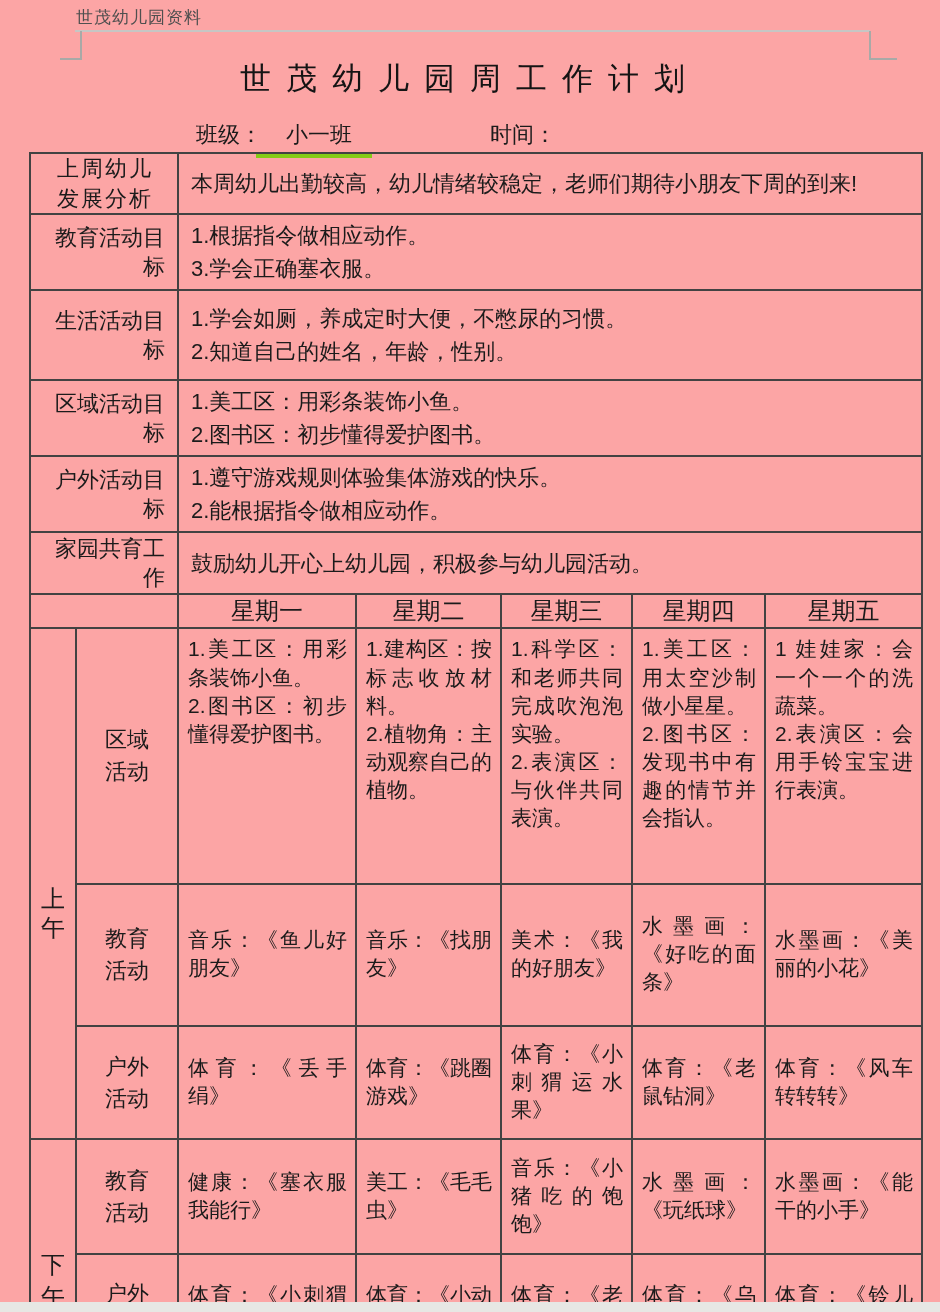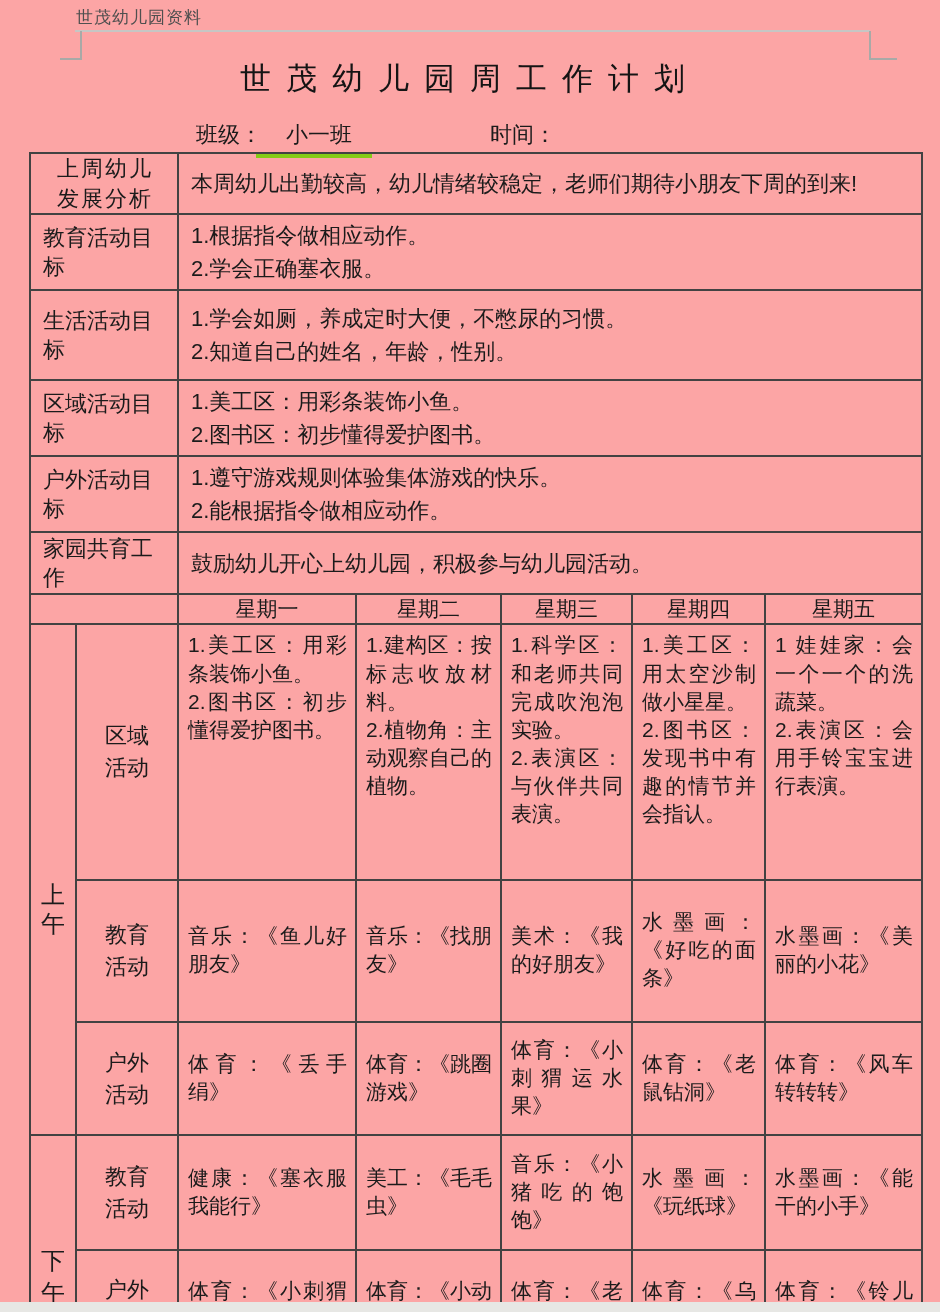--- a/index.html
+++ b/index.html
@@ -90,41 +90,41 @@
     font-size: 21px;
   }
   table.plan td {
     border: 2px solid #424242;
     vertical-align: middle;
     overflow: hidden;
   }
 
   
   td.info-label {
-    text-align: left;
+    text-align: right;
     font-size: 22px;
     padding: 0 12px;
     line-height: 1.35;
   }
   td.info-label.justify-both {
     text-align: justify;
     text-align-last: justify;
     padding: 0 26px;
   }
   td.info-content {
     padding: 4px 12px;
     font-size: 22px;
     line-height: 1.5;
     white-space: pre-line;
   }
 
   
   td.day-head {
     text-align: center;
-    font-size: 21px;
+    font-size: 24px;
     padding: 0;
   }
 
   
   td.period-cell {
     vertical-align: top;
     padding-top: 32px;
     text-align: center;
   }
   .period-text {
@@ -178,21 +178,21 @@
     </colgroup>
     <tbody>
 
       <tr>
         <td colspan="2" style="height:58px" class="info-label justify-both">上周幼儿发展分析</td>
         <td colspan="5" class="info-content">本周幼儿出勤较高，幼儿情绪较稳定，老师们期待小朋友下周的到来!</td>
       </tr>
       <tr>
         <td colspan="2" style="height:57px" class="info-label">教育活动目标</td>
         <td colspan="5" class="info-content">1.根据指令做相应动作。
-2.学会正确塞衣服。</td>
+3.学会正确塞衣服。</td>
       </tr>
       <tr>
         <td colspan="2" style="height:90px" class="info-label">生活活动目标</td>
         <td colspan="5" class="info-content">1.学会如厕，养成定时大便，不憋尿的习惯。
 2.知道自己的姓名，年龄，性别。</td>
       </tr>
       <tr>
         <td colspan="2" style="height:58px" class="info-label">区域活动目标</td>
         <td colspan="5" class="info-content">1.美工区：用彩条装饰小鱼。
 2.图书区：初步懂得爱护图书。</td>

